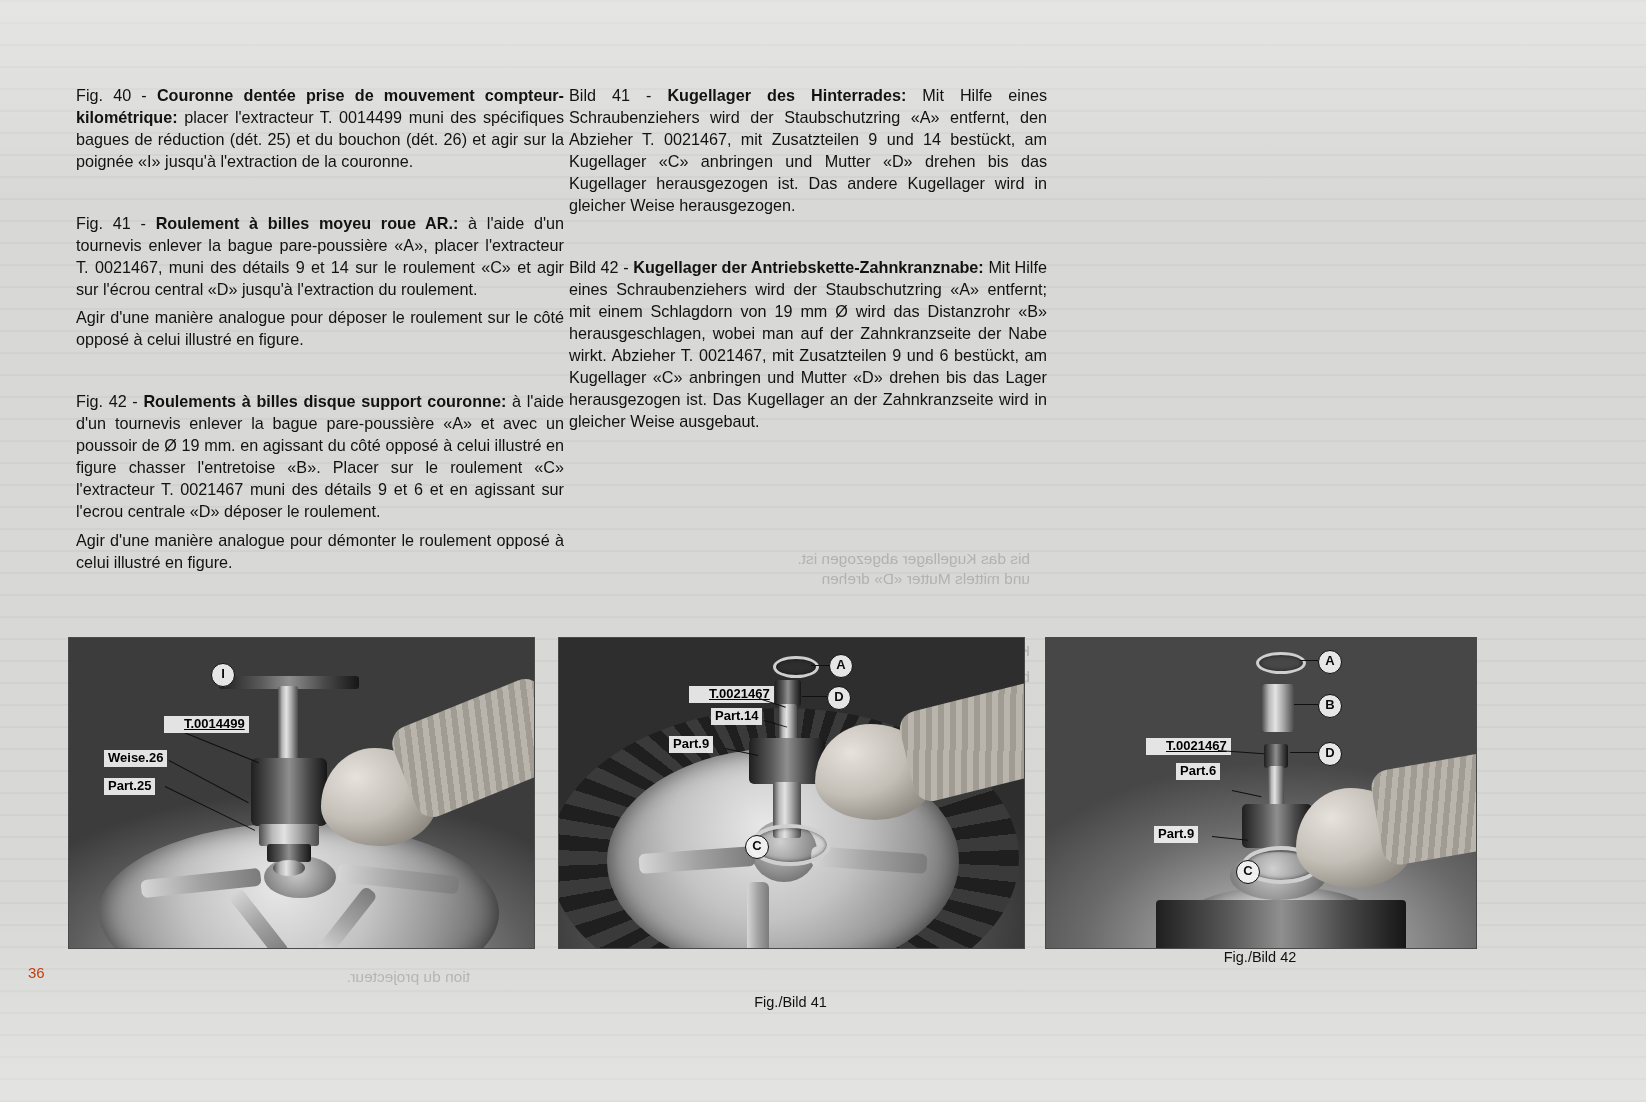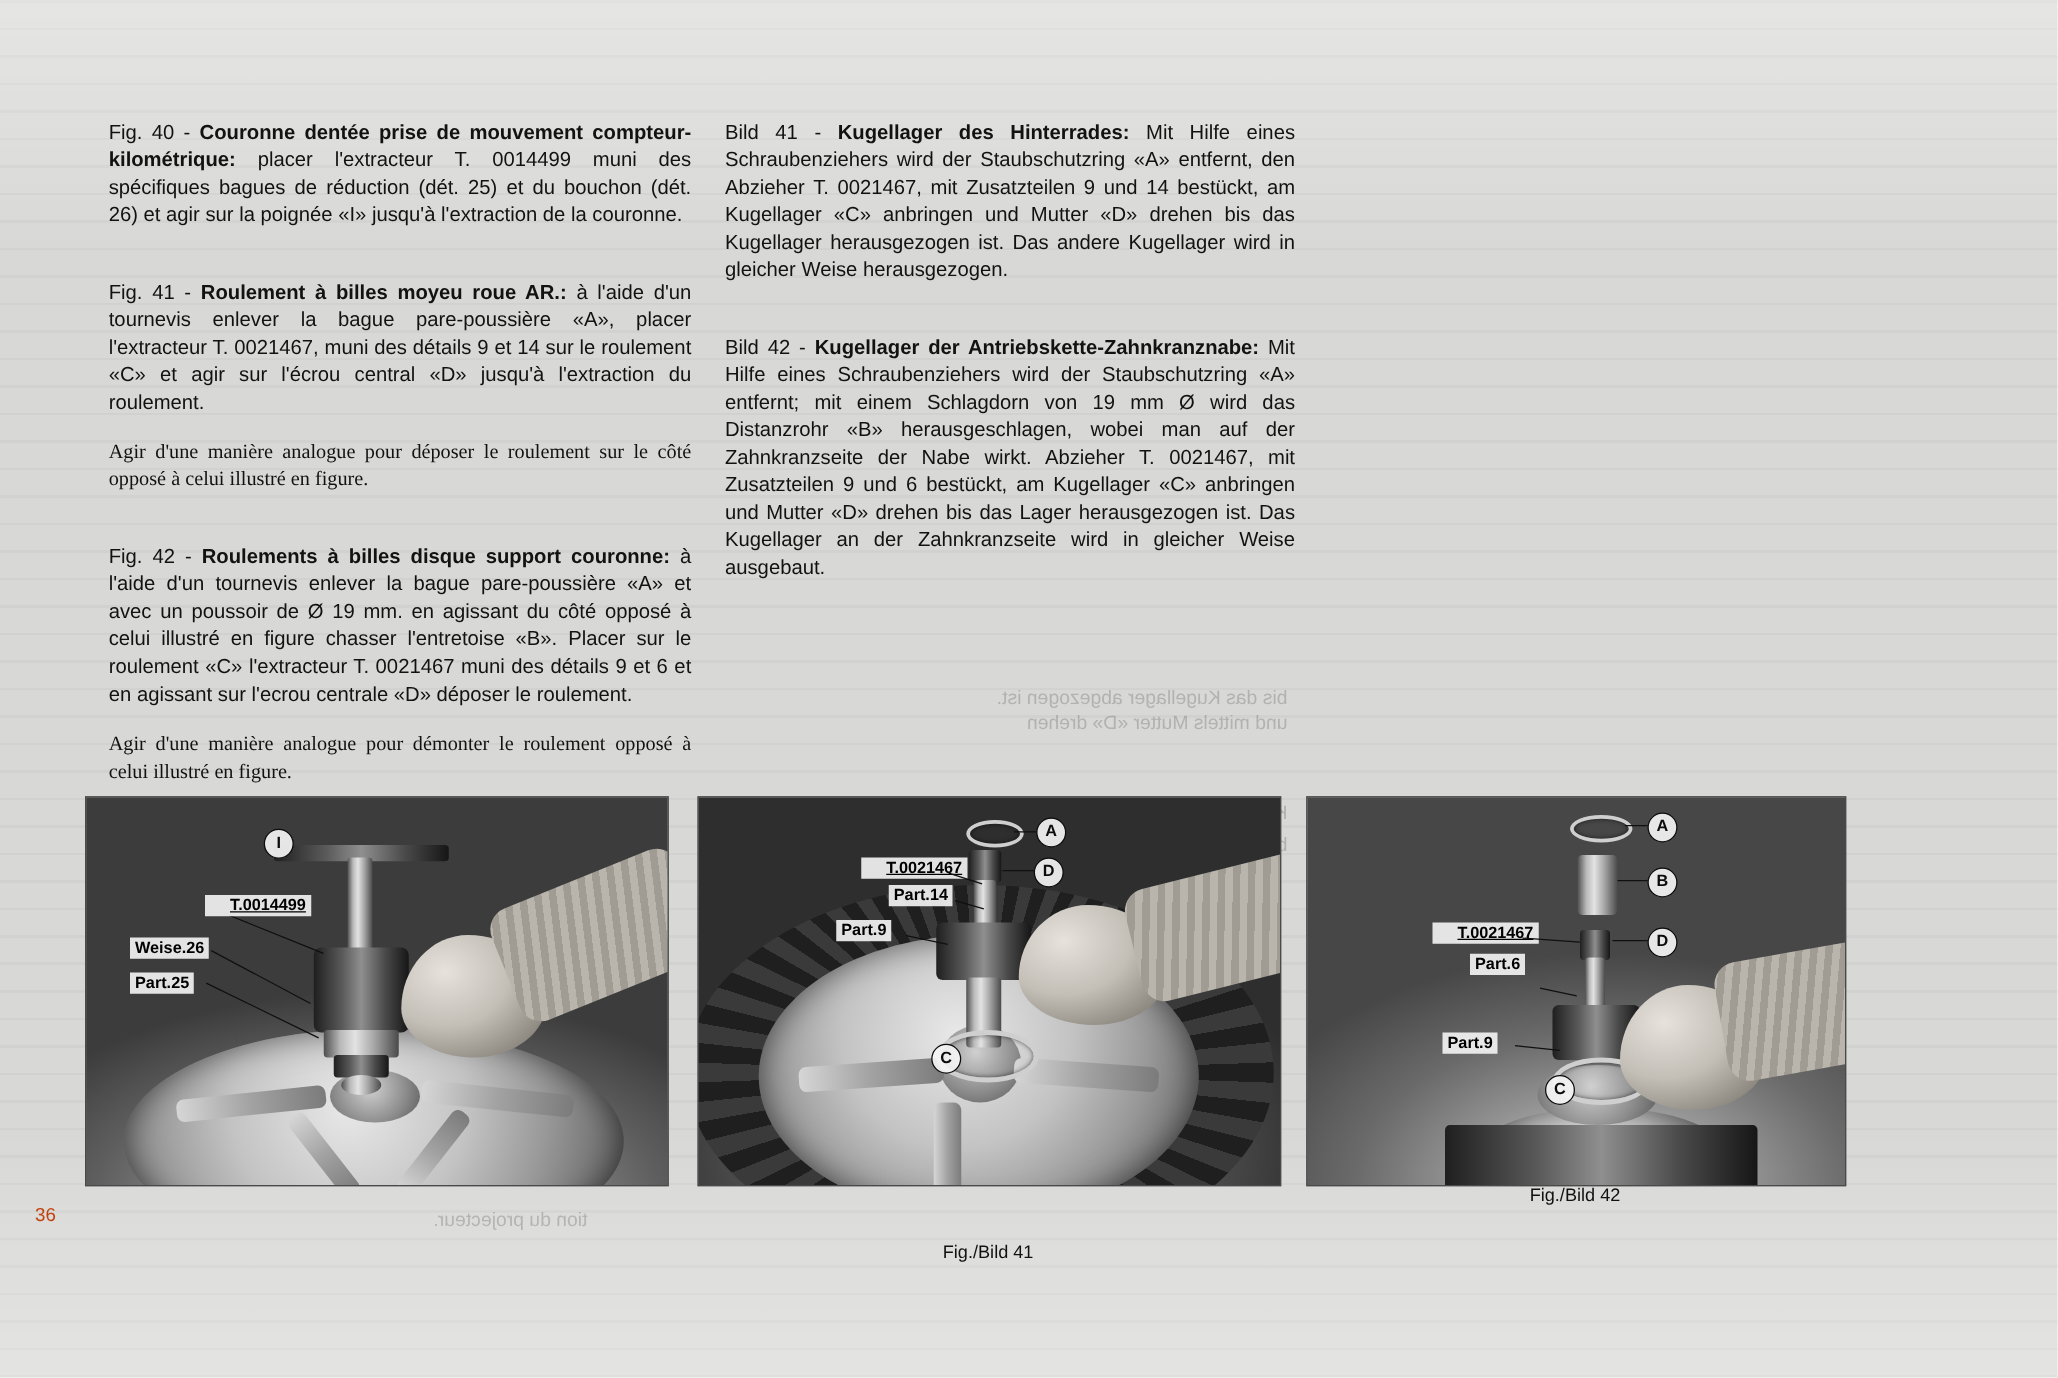--- a/index.html
+++ b/index.html
@@ -46,22 +46,22 @@
     font-size: 16.2px;
     line-height: 1.36;
     text-align: justify;
     color: #121212;
   }
   .col-left  { left: 70px; }
   .col-right { left: 563px; width: 490px; }
 
   .block { margin-bottom: 30px; }
   .block.gap-lg { margin-bottom: 40px; }
-  .block p { margin: 17px; }
-  .block p + p { margin-top: 0px; font-family: Liberation Serif, serif; }
+  .block p { margin: 6px; }
+  .block p + p { margin-top: 0px; }
   b { font-weight: bold; }
 
   
   .figs {
     position: absolute;
     left: 0;
     top: 637px;
     width: 1646px;
     height: 332px;
   }

